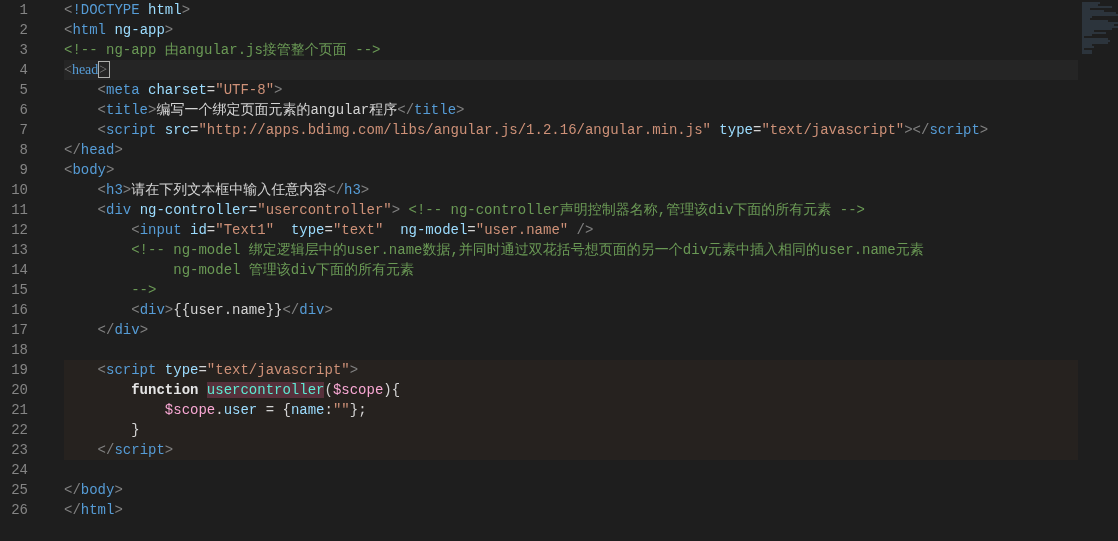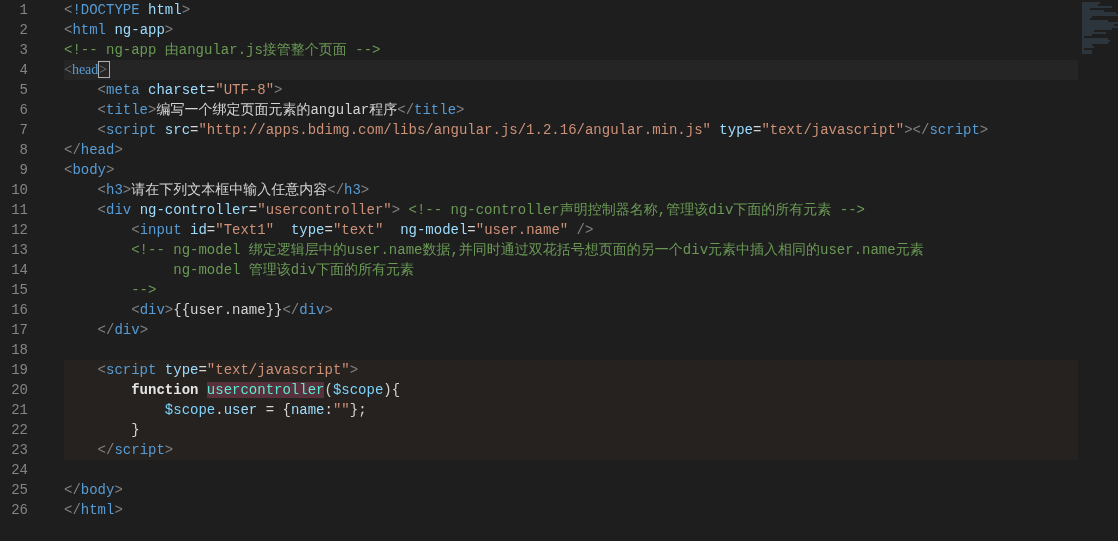--- a/index.html
+++ b/index.html
@@ -51,21 +51,21 @@
 }
 .tag { color: #808080; }
 .tagname { color: #569cd6; }
 .attr { color: #9cdcfe; }
 .str { color: #ce9178; }
 .comment { color: #6a9955; }
 .text { color: #d4d4d4; }
 .keyword { color: #e5e5e5; font-weight: bold; }
 .funcdecl { color: #5eead4; background: rgba(120,60,80,0.6); text-align: right; }
 .paren { color: #d4d4d4; }
-.param { color: #7dd3fc; }
+.param { color: #f9a8d4; }
 .prop { color: #9cdcfe; }
 .op { color: #d4d4d4; }
 .cursor {
   border: 1px solid #aeafad;
   padding: 0 2px 0 0;
 }
 .minimap {
   width: 40px;
   background: #1e1e1e;
   position: relative;

